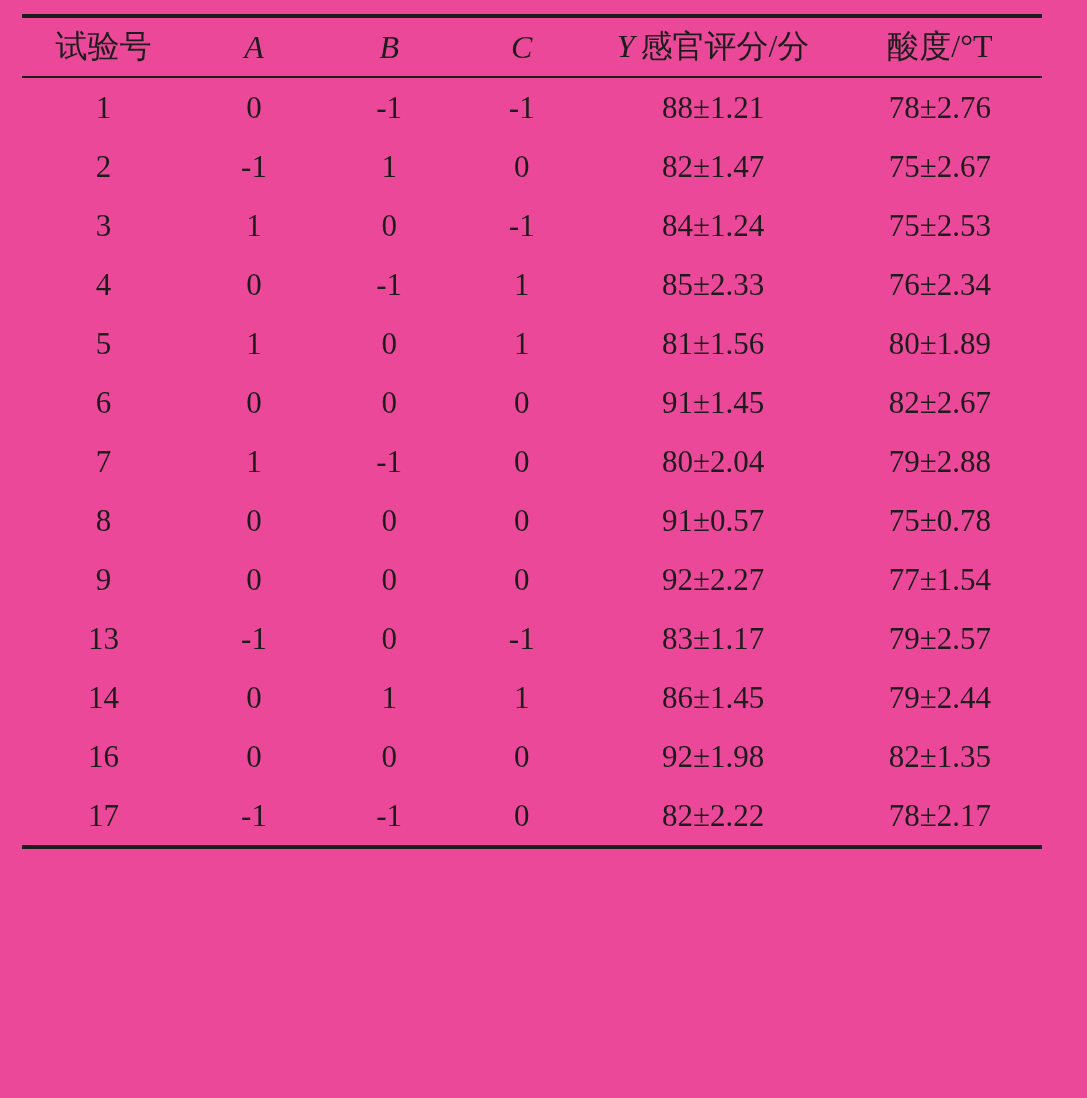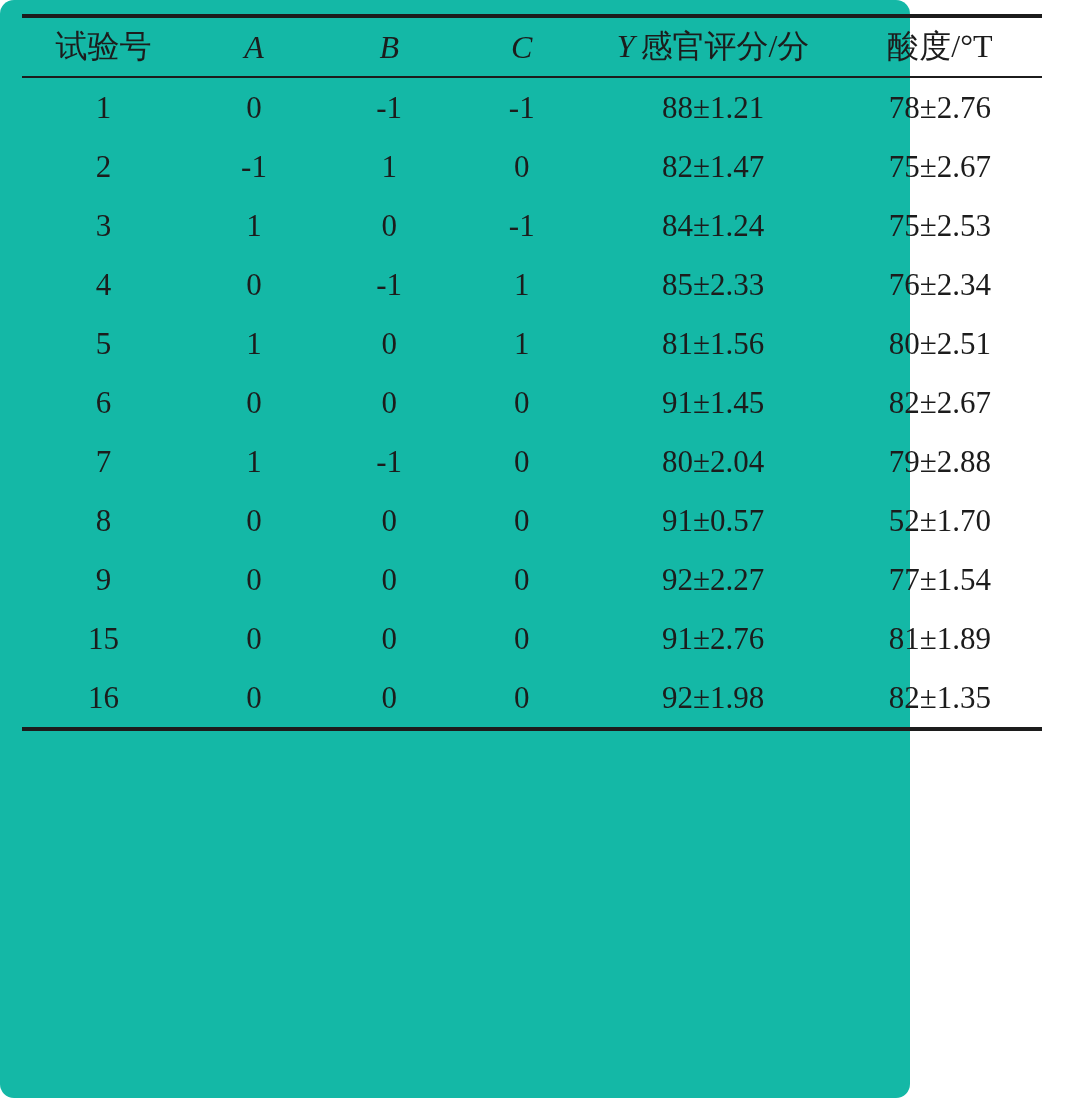--- a/index.html
+++ b/index.html
@@ -7,24 +7,23 @@
     padding: 0;
     background: #ffffff;
     width: 1087px;
     height: 1098px;
     overflow: hidden;
     font-family: "Liberation Serif", "DejaVu Serif", serif;
     color: #1c1c1c;
   }
   .page {
     position: relative;
-    width: 910px;
+    width: 1087px;
     height: 1098px;
-    background: #14b8a6;
-    border-radius: 14px;
+    background: #ec4899;
   }
   table.exp {
     position: absolute;
     left: 22px;
     top: 14px;
     width: 1020px;
     border-collapse: collapse;
     border-top: 4px solid #1c1c1c;
     border-bottom: 4px solid #1c1c1c;
     table-layout: fixed;
@@ -114,21 +113,21 @@
           <td>1</td>
           <td>85±2.33</td>
           <td>76±2.34</td>
         </tr>
         <tr>
           <td>5</td>
           <td>1</td>
           <td>0</td>
           <td>1</td>
           <td>81±1.56</td>
-          <td>80±2.51</td>
+          <td>80±1.89</td>
         </tr>
         <tr>
           <td>6</td>
           <td>0</td>
           <td>0</td>
           <td>0</td>
           <td>91±1.45</td>
           <td>82±2.67</td>
         </tr>
         <tr>
@@ -138,41 +137,57 @@
           <td>0</td>
           <td>80±2.04</td>
           <td>79±2.88</td>
         </tr>
         <tr>
           <td>8</td>
           <td>0</td>
           <td>0</td>
           <td>0</td>
           <td>91±0.57</td>
-          <td>52±1.70</td>
+          <td>75±0.78</td>
         </tr>
         <tr>
           <td>9</td>
           <td>0</td>
           <td>0</td>
           <td>0</td>
           <td>92±2.27</td>
           <td>77±1.54</td>
         </tr>
         <tr>
-          <td>15</td>
+          <td>13</td>
+          <td>-1</td>
           <td>0</td>
+          <td>-1</td>
+          <td>83±1.17</td>
+          <td>79±2.57</td>
+        </tr>
+        <tr>
+          <td>14</td>
           <td>0</td>
-          <td>0</td>
-          <td>91±2.76</td>
-          <td>81±1.89</td>
+          <td>1</td>
+          <td>1</td>
+          <td>86±1.45</td>
+          <td>79±2.44</td>
         </tr>
         <tr>
           <td>16</td>
           <td>0</td>
           <td>0</td>
           <td>0</td>
           <td>92±1.98</td>
           <td>82±1.35</td>
         </tr>
+        <tr>
+          <td>17</td>
+          <td>-1</td>
+          <td>-1</td>
+          <td>0</td>
+          <td>82±2.22</td>
+          <td>78±2.17</td>
+        </tr>
       </tbody>
   </table>
 </div>
 
 </body></html>

